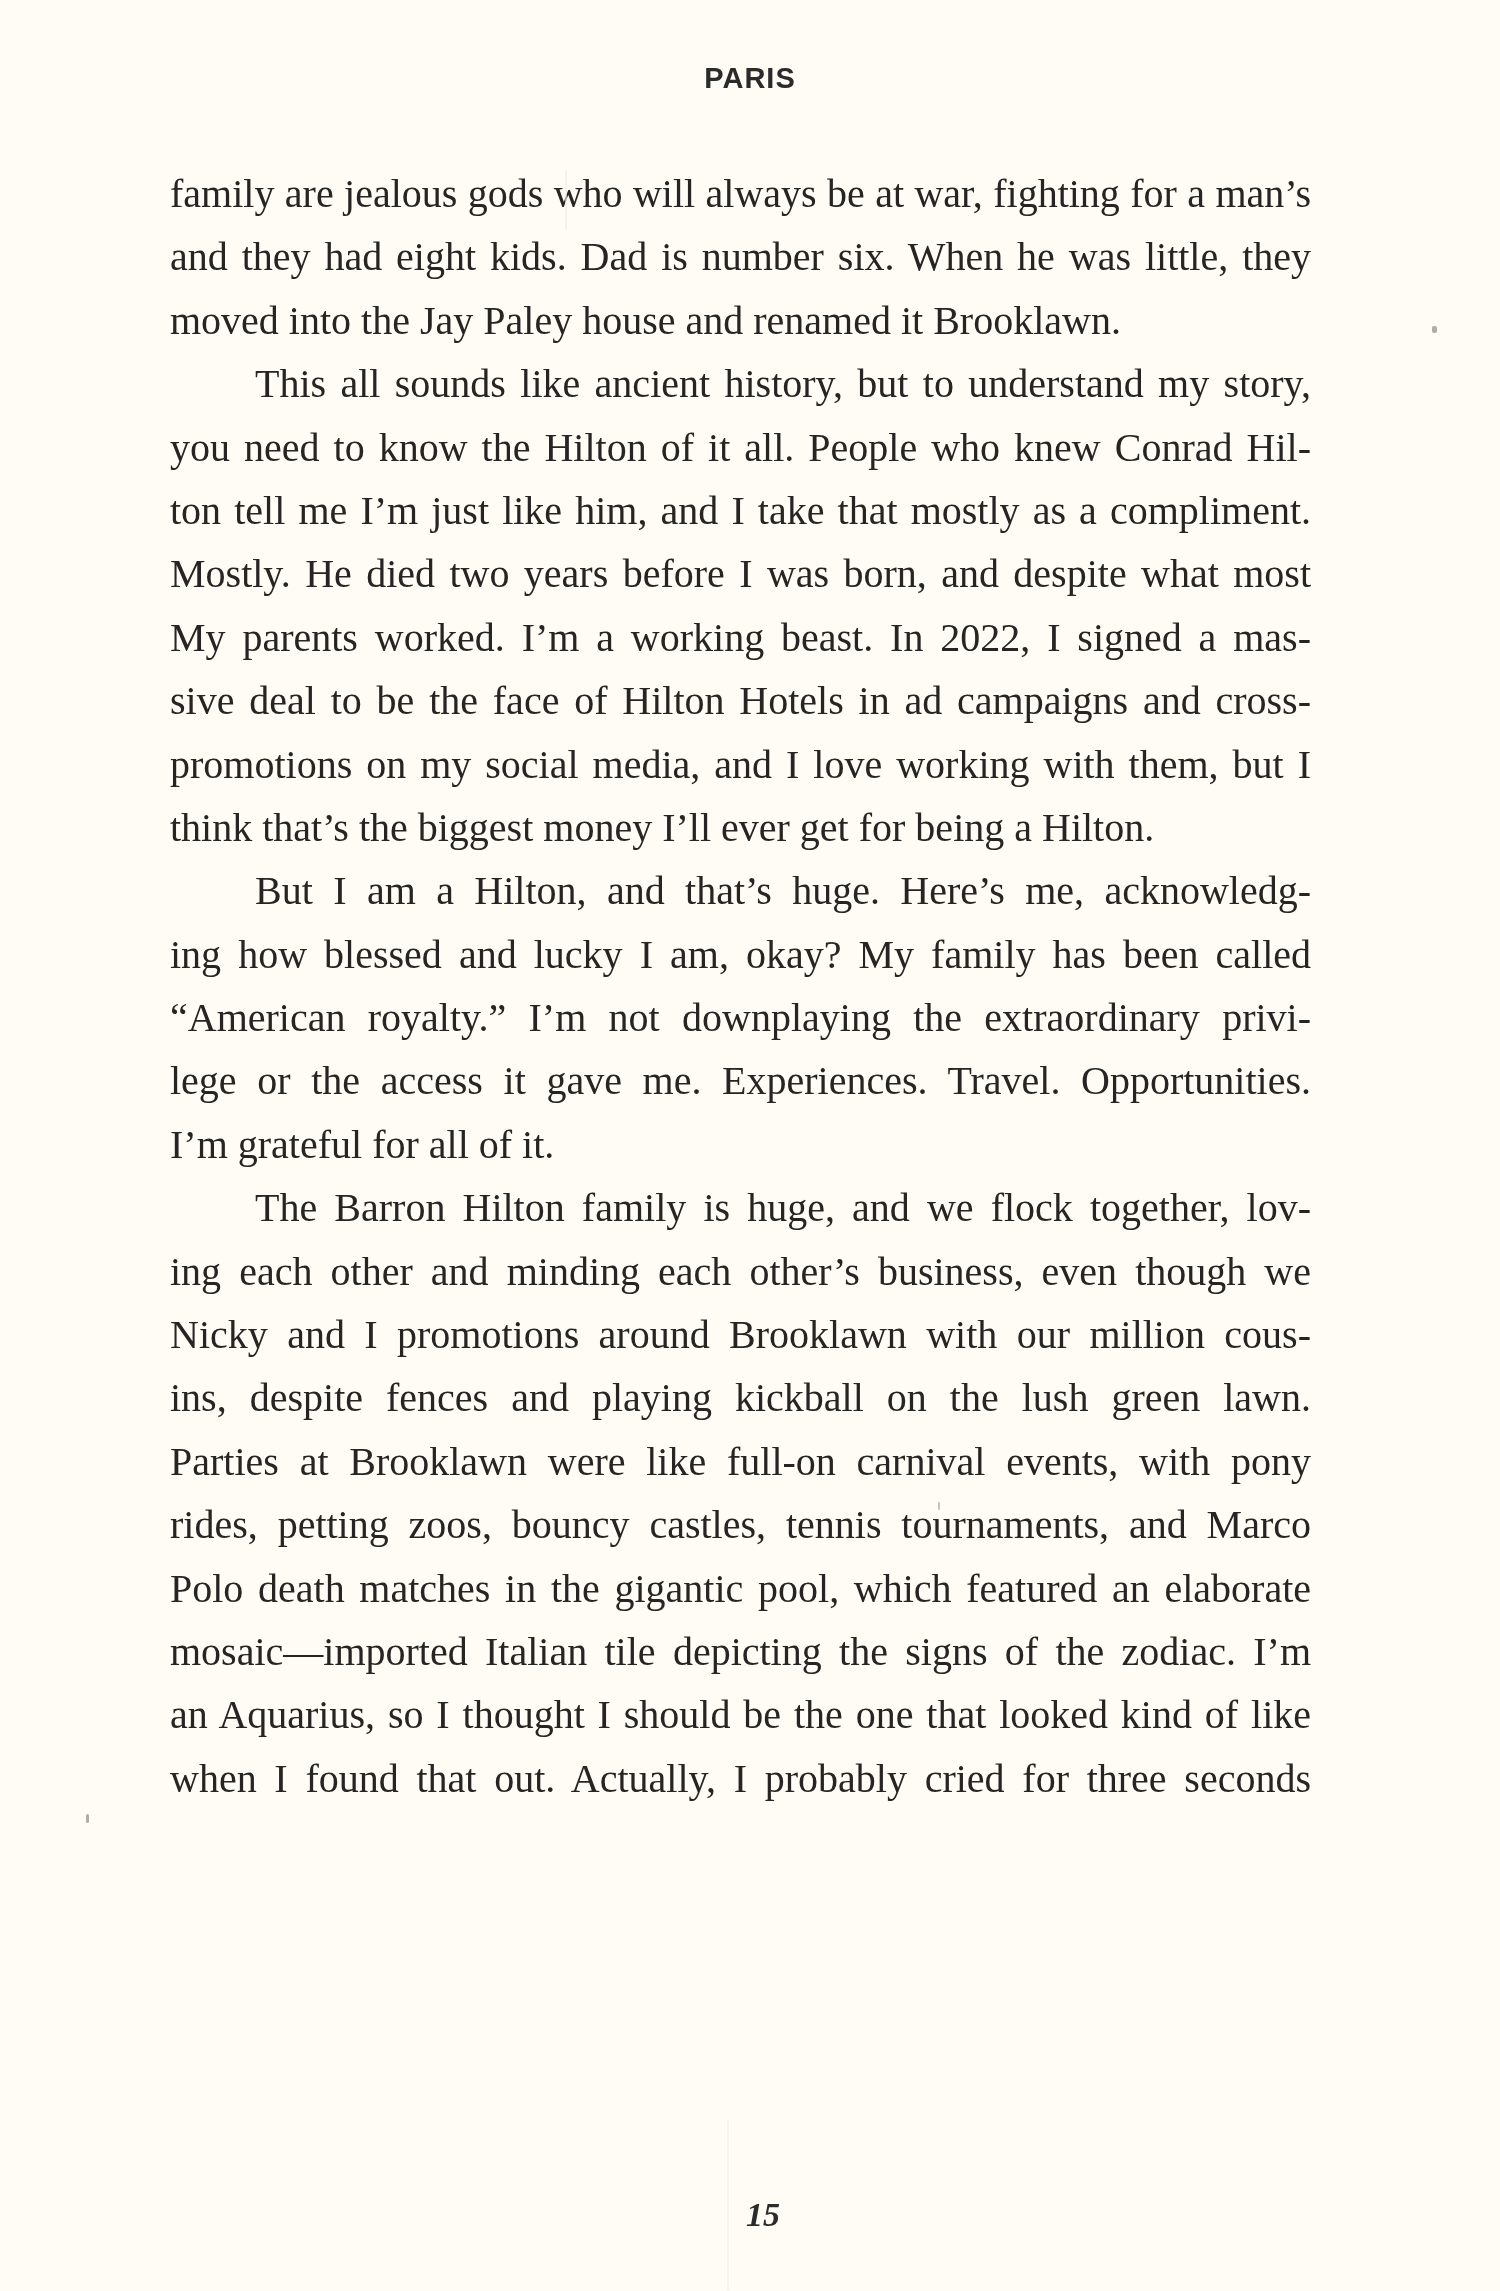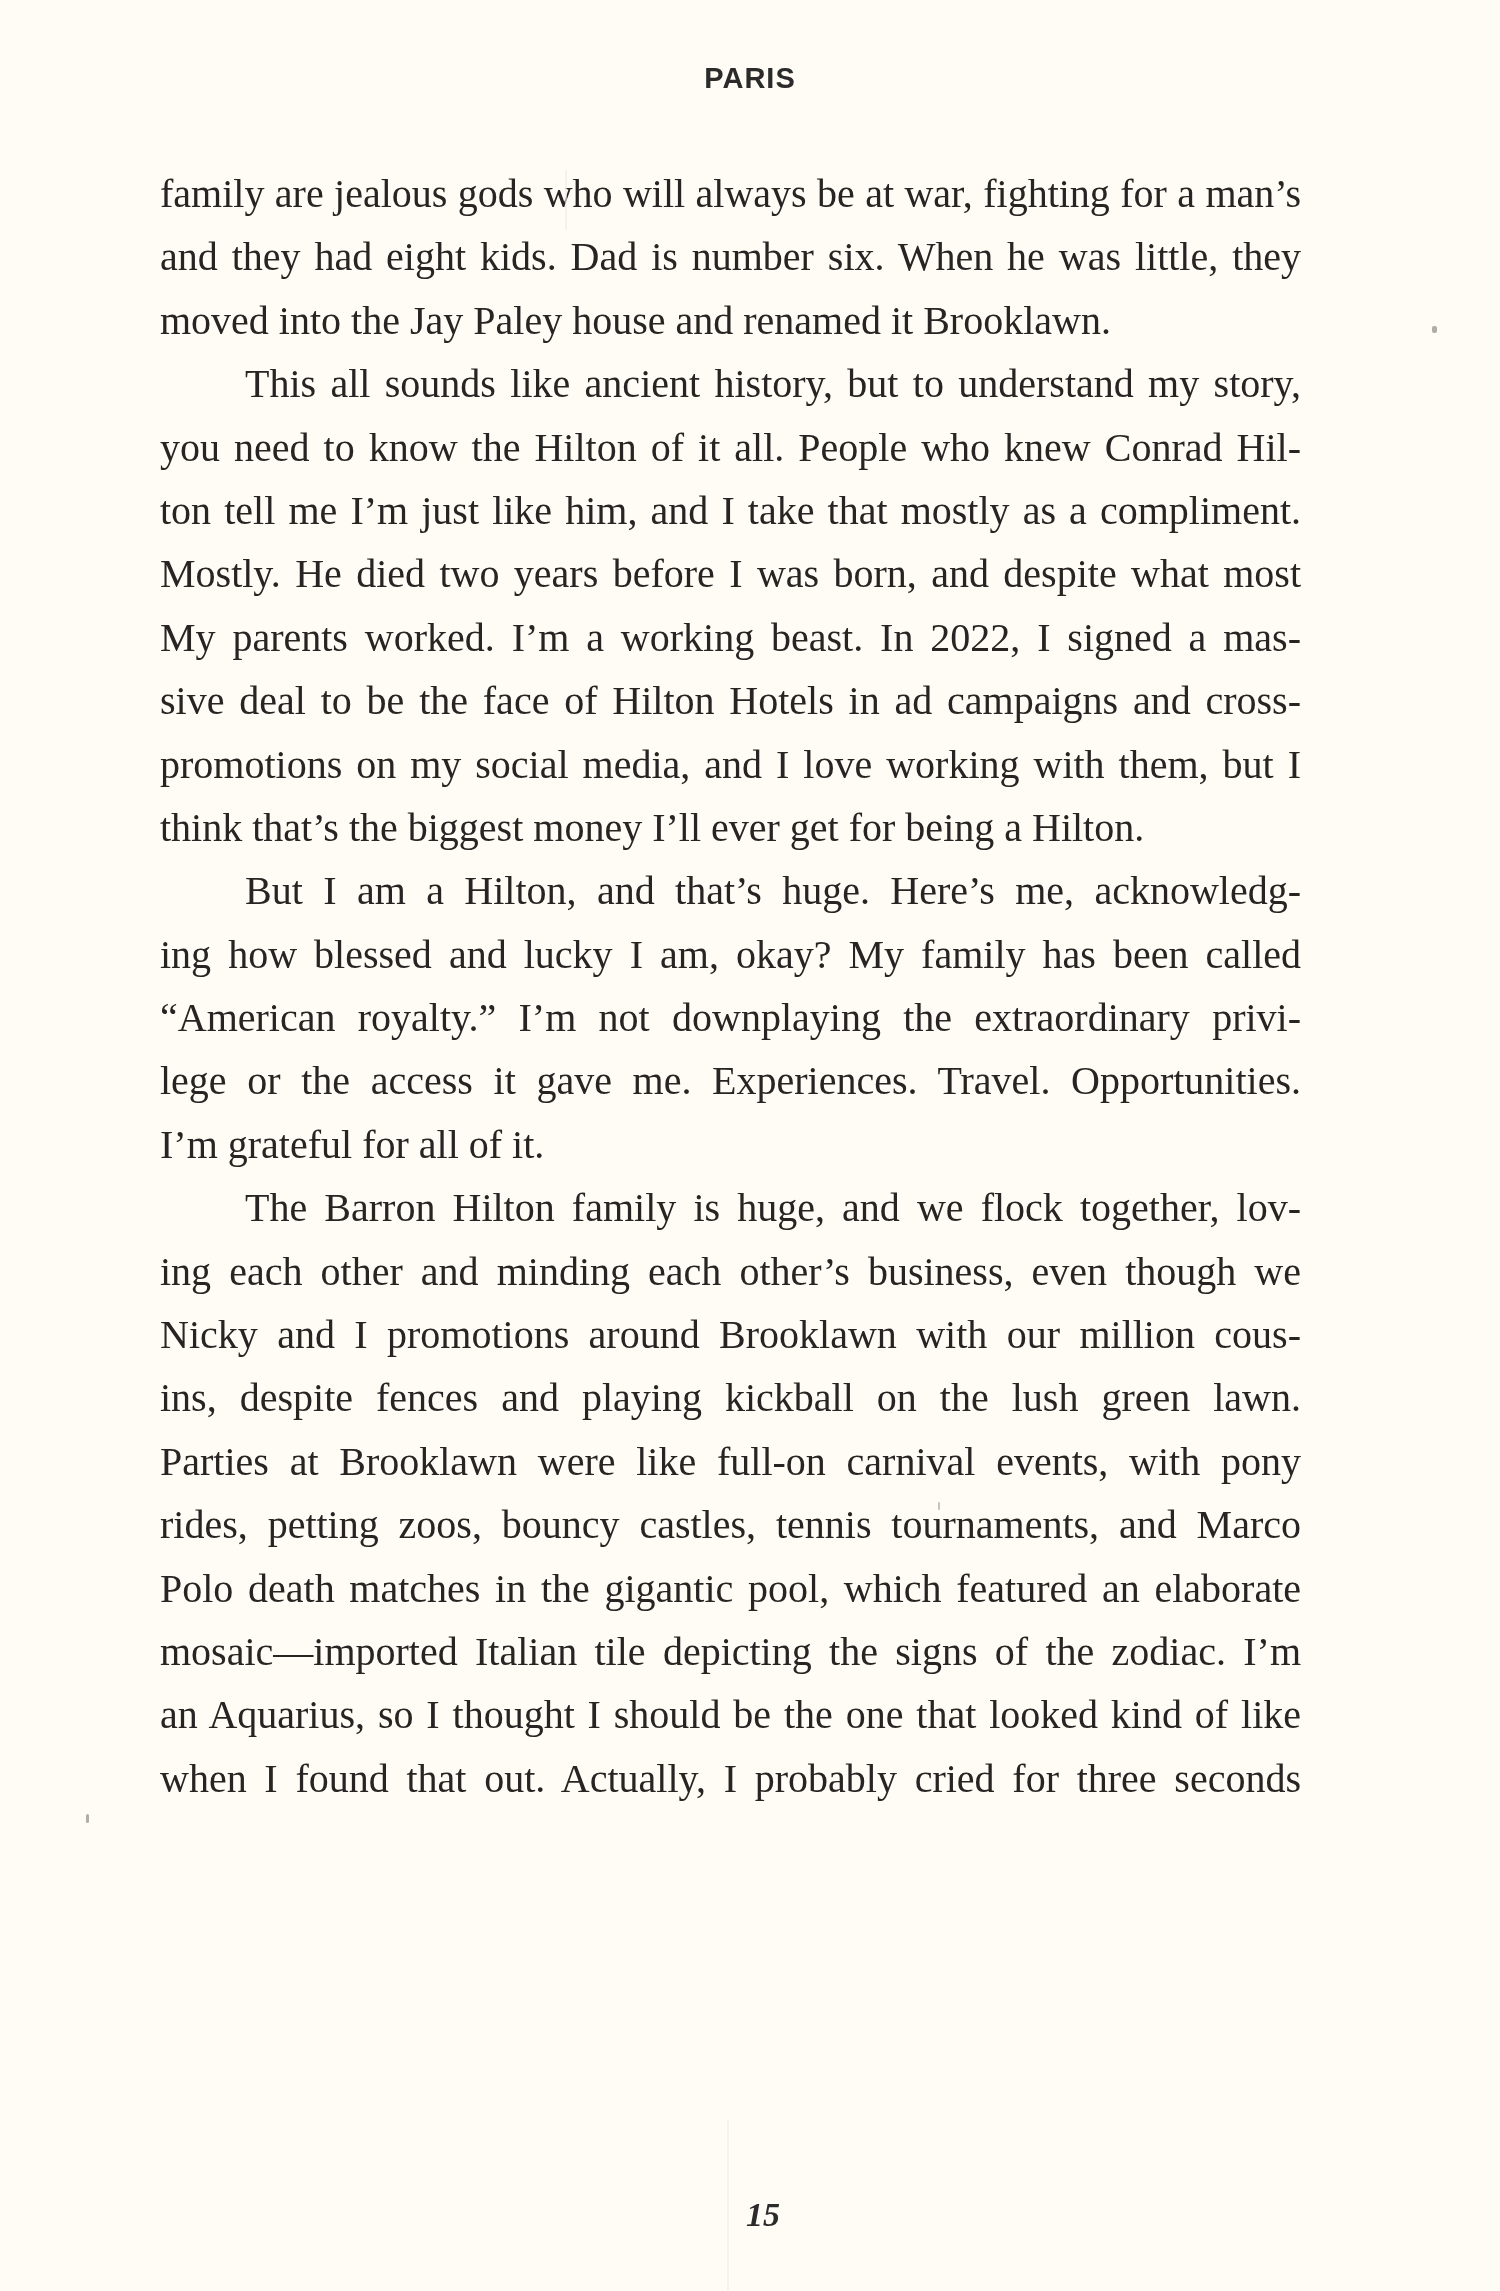--- a/index.html
+++ b/index.html
@@ -23,21 +23,21 @@
     text-align: center;
     font-family: "Liberation Sans", "DejaVu Sans", sans-serif;
     font-weight: bold;
     font-size: 29px;
     letter-spacing: 1px;
     color: #2b2b2b;
   }
   .text-block {
     position: absolute;
     top: 162px;
-    left: 160px;
+    left: 170px;
     width: 1141px;
   }
   .line {
     display: block;
     height: 63.4px;
     line-height: 63.4px;
     font-size: 40px;
     text-align: justify;
     text-align-last: justify;
     white-space: nowrap;

